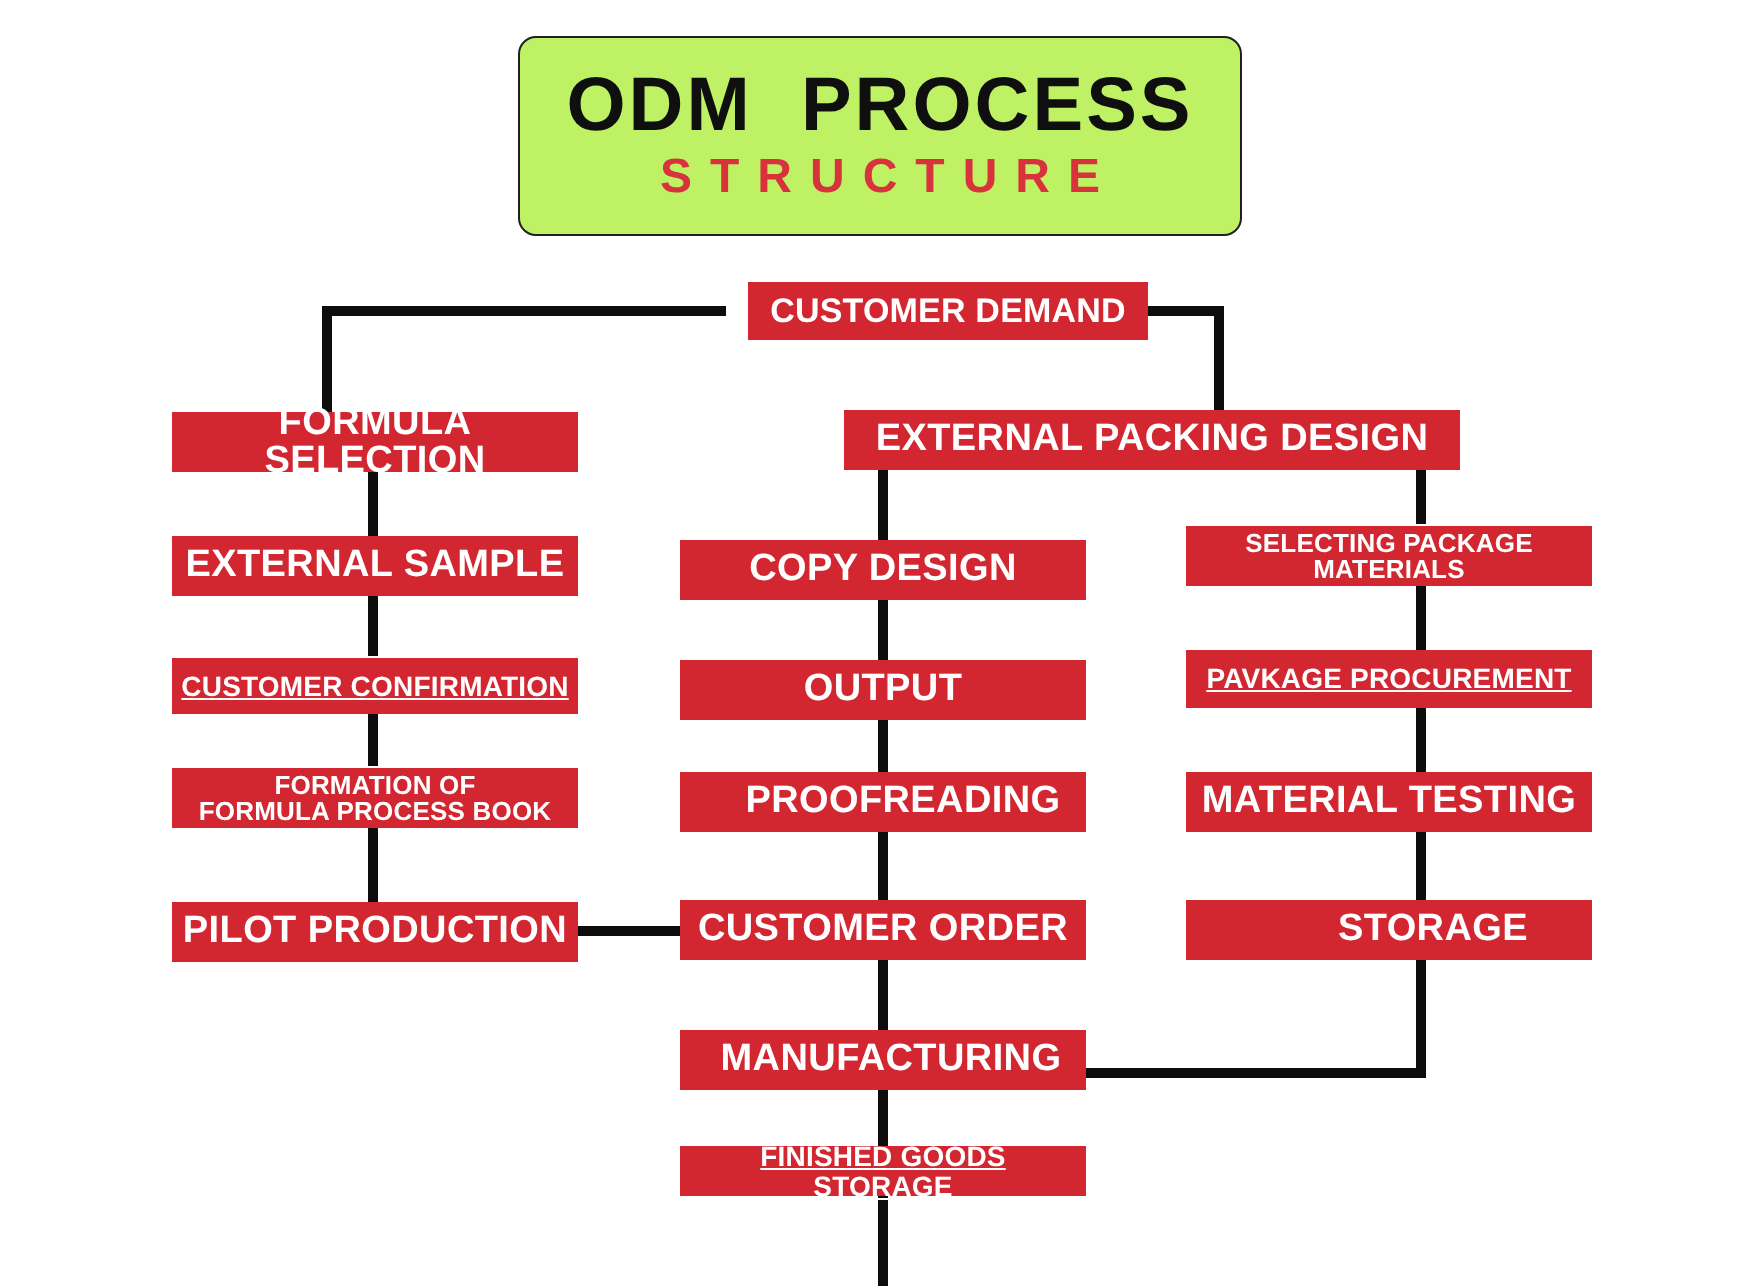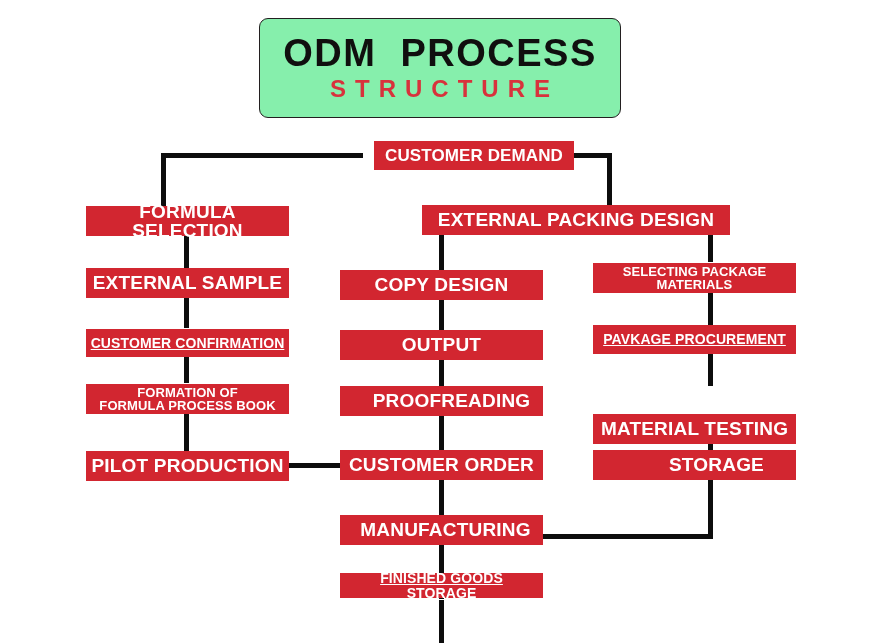--- a/index.html
+++ b/index.html
@@ -20,21 +20,21 @@
 
   
   .title-box {
     position: absolute;
     left: 259px;
     top: 18px;
     width: 362px;
     height: 100px;
     border: 1.5px solid #231f20;
     border-radius: 9px;
-    background: #86efac;
+    background: #bef264;
     box-sizing: border-box;
     display: flex;
     flex-direction: column;
     align-items: center;
     justify-content: center;
   }
   .title-line1 {
     color: #100f0f;
     font-size: 38px;
     font-weight: bold;
@@ -146,17 +146,17 @@
 
   <div class="box lg" style="left:340px; top:515px; width:203px; height:30px;padding-left:12px;">MANUFACTURING</div>
 
   <div class="box sm" style="left:340px; top:573px; width:203px; height:25px;">FINISHED GOODS STORAGE</div>
 
   <div class="box xs" style="left:593px; top:263px; width:203px; height:30px;">SELECTING PACKAGE
 MATERIALS</div>
 
   <div class="box sm" style="left:593px; top:325px; width:203px; height:29px;">PAVKAGE PROCUREMENT</div>
 
-  <div class="box lg" style="left:593px; top:386px; width:203px; height:30px;margin-top:28px;">MATERIAL TESTING</div>
+  <div class="box lg" style="left:593px; top:386px; width:203px; height:30px;">MATERIAL TESTING</div>
 
   <div class="box lg" style="left:593px; top:450px; width:203px; height:30px;padding-left:48px;">STORAGE</div>
 
 </div>
 
 </body></html>

